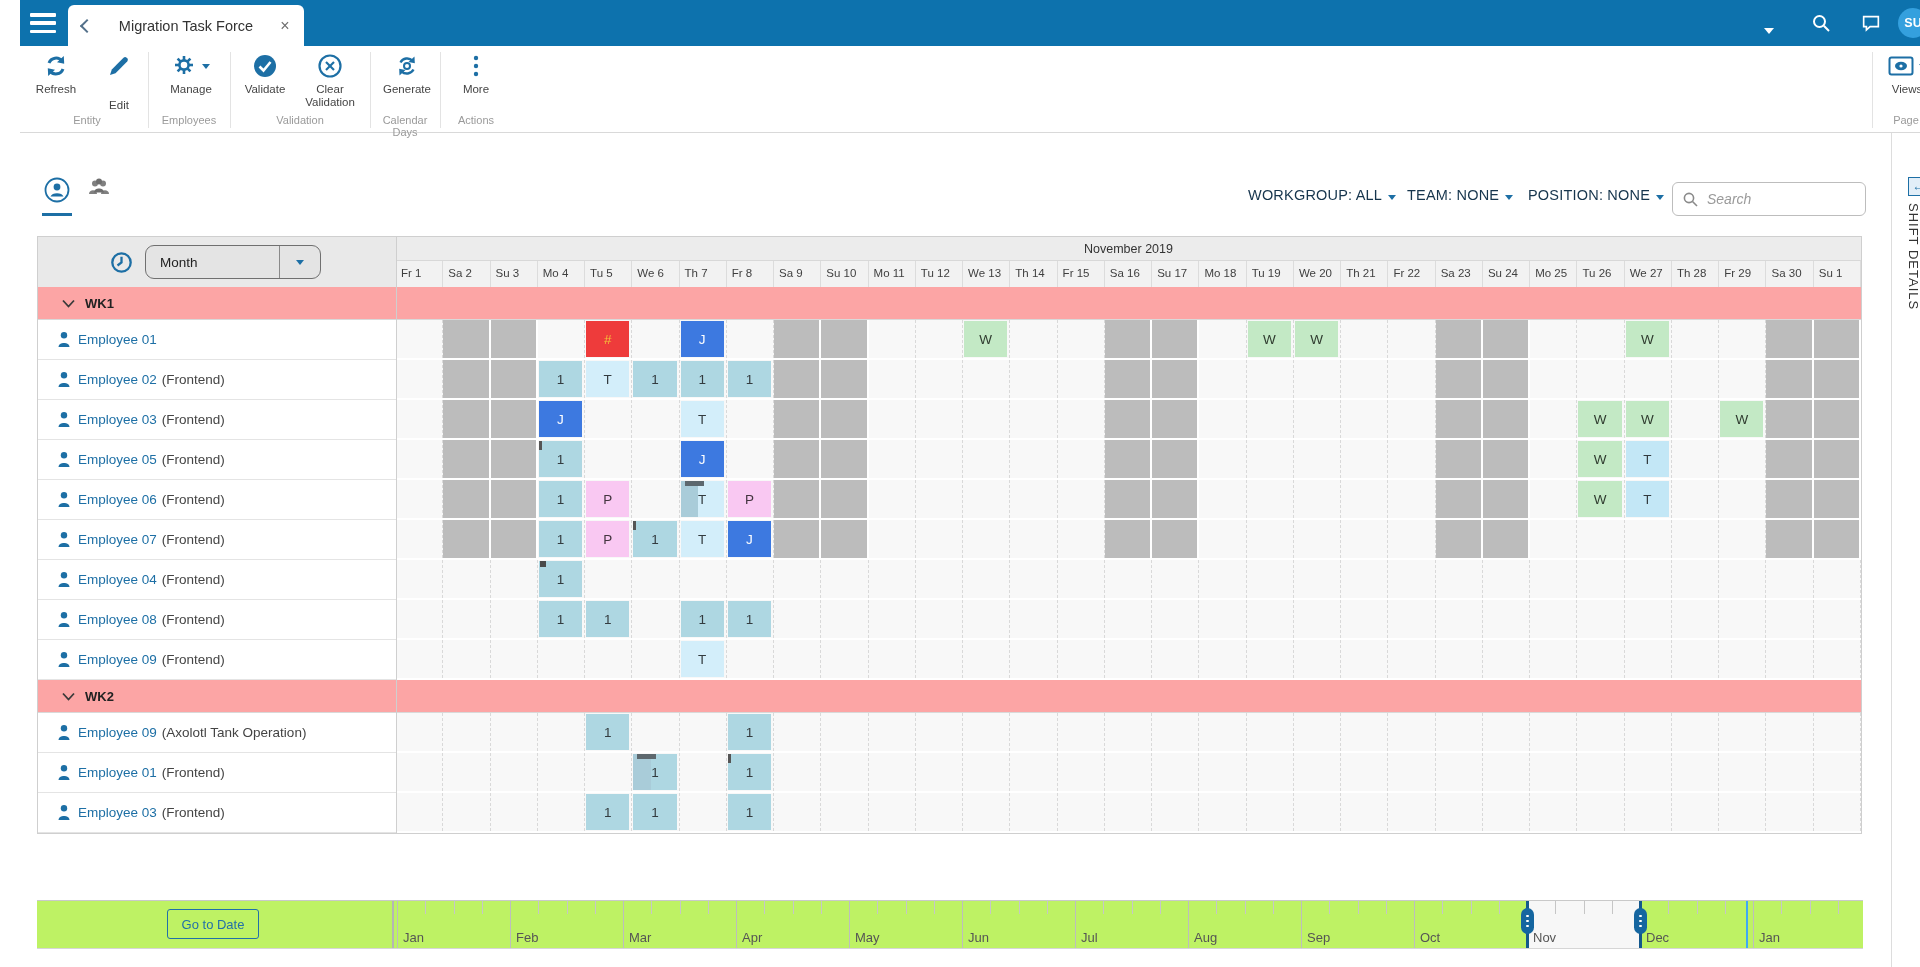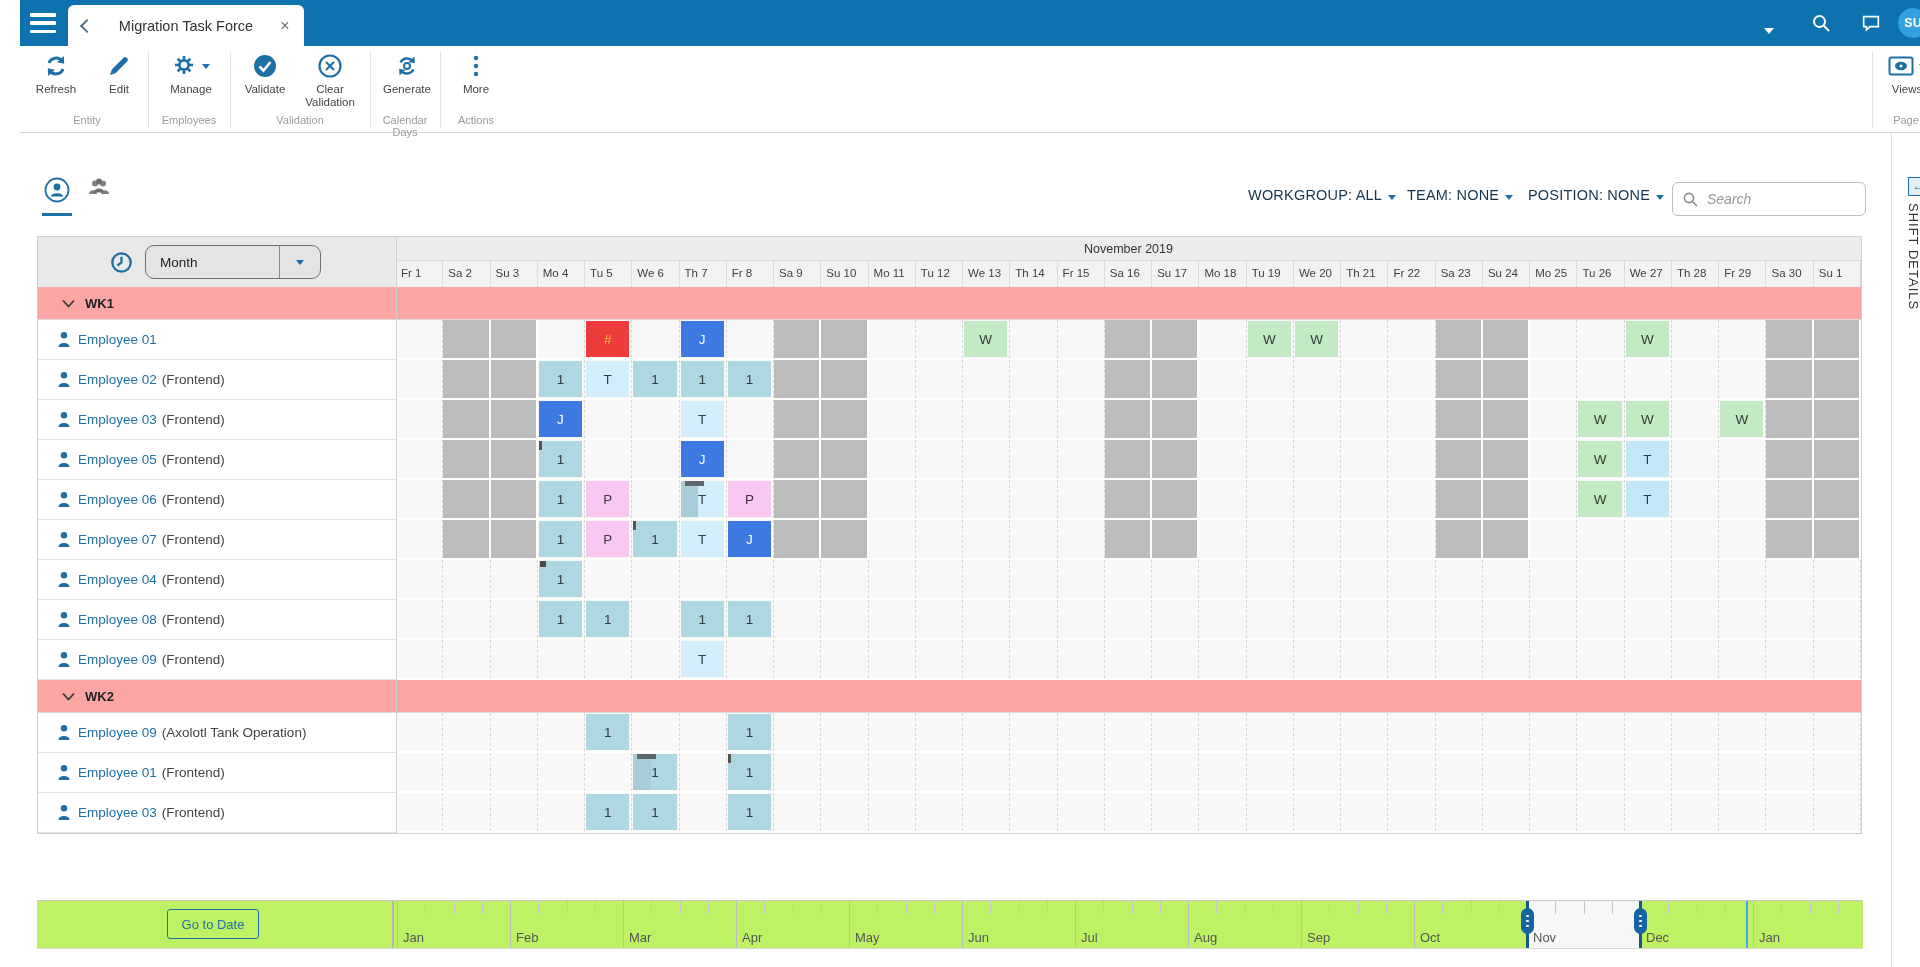--- a/index.html
+++ b/index.html
@@ -139,21 +139,21 @@
       <span class="ric">
         <svg width="26" height="26" viewBox="0 0 26 26">
             <path d="M6 10a7.5 7.5 0 0 1 13-2" fill="none" stroke="#1d6fa5" stroke-width="3"></path>
             <polygon points="20.8,3 21.2,10.8 14,9.3" fill="#1d6fa5"></polygon>
             <path d="M20 16a7.5 7.5 0 0 1-13 2" fill="none" stroke="#1d6fa5" stroke-width="3"></path>
             <polygon points="5.2,23 4.8,15.2 12,16.7" fill="#1d6fa5"></polygon>
           </svg>
       </span>
       <span class="rlb">Refresh</span>
     </div>
-    <div class="rb-btn" style="left:71px;width:56px;">
+    <div class="rb-btn" style="left:71px;width:56px;gap:16px;">
       <span class="ric">
         <svg width="24" height="24" viewBox="0 0 24 24">
             <path d="M3 21l1.8-5.5L16.5 3.8a2.3 2.3 0 0 1 3.2 0l.5.5a2.3 2.3 0 0 1 0 3.2L8.5 19.2 3 21z" fill="#1d6fa5"></path>
           </svg>
       </span>
       <span class="rlb">Edit</span>
     </div>
     <i class="rb-div" style="left:128px;"></i>
     <div class="rb-btn" style="left:139px;width:64px;">
       <span class="ric">

